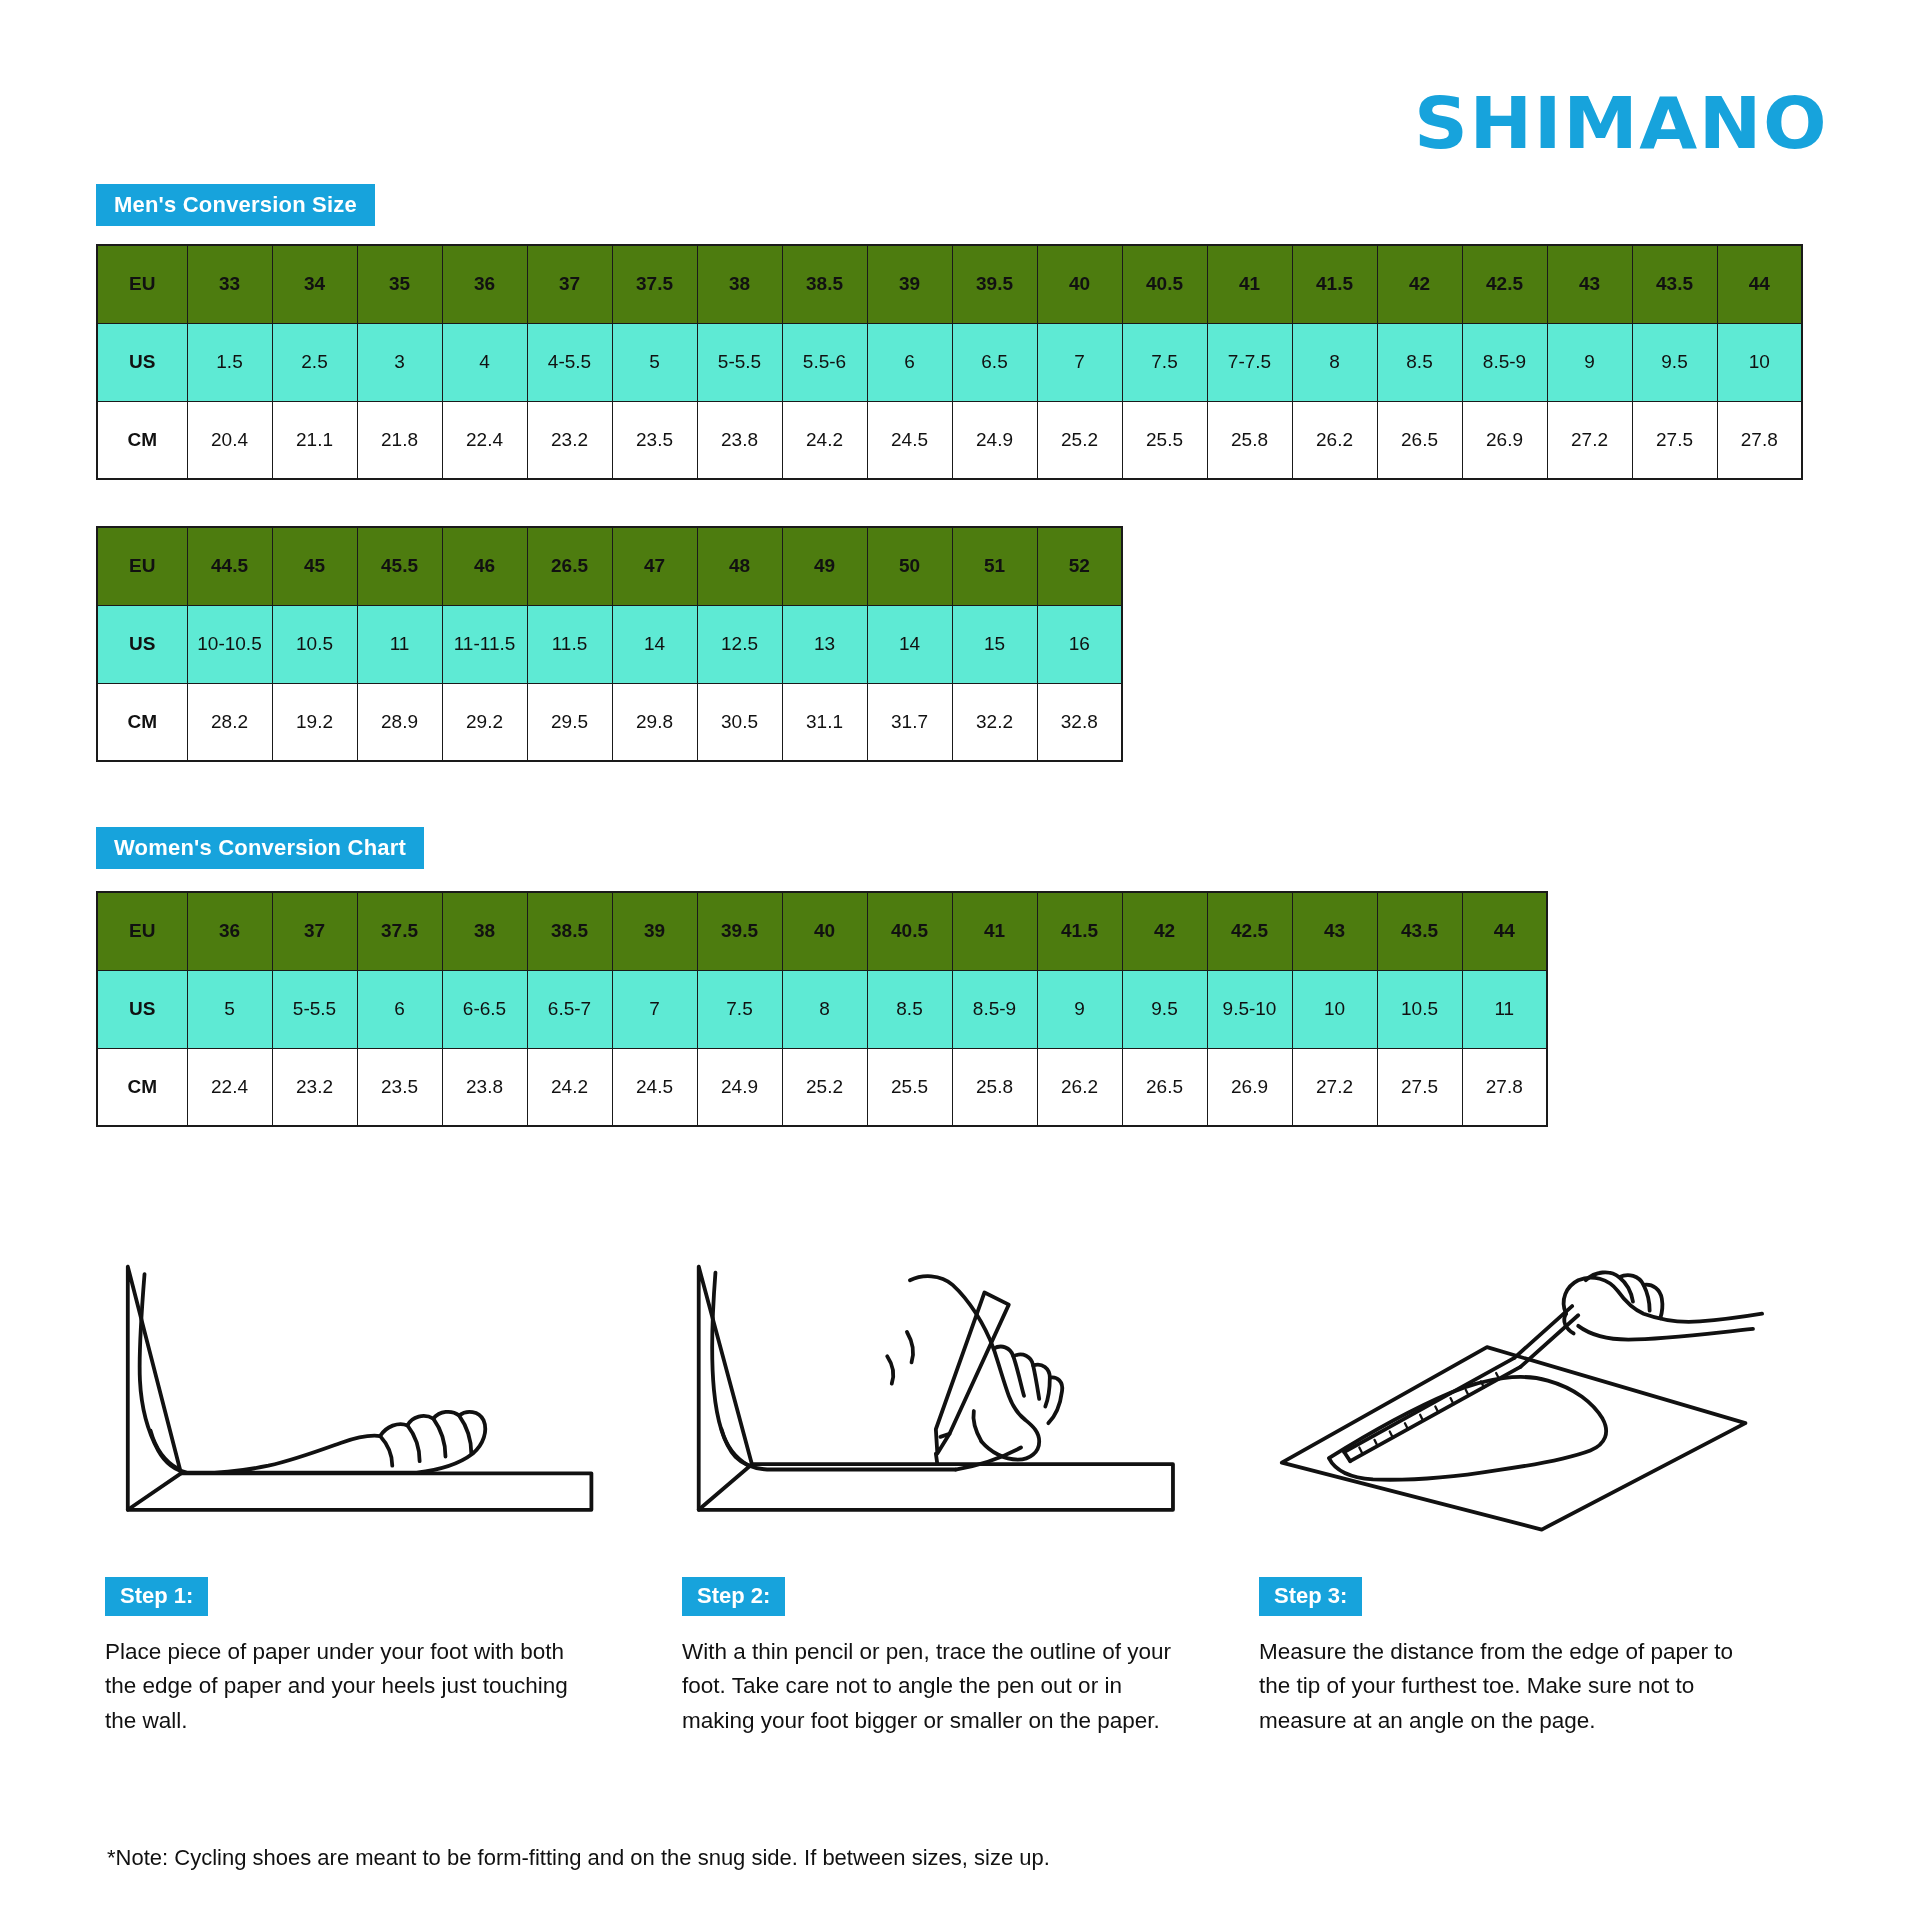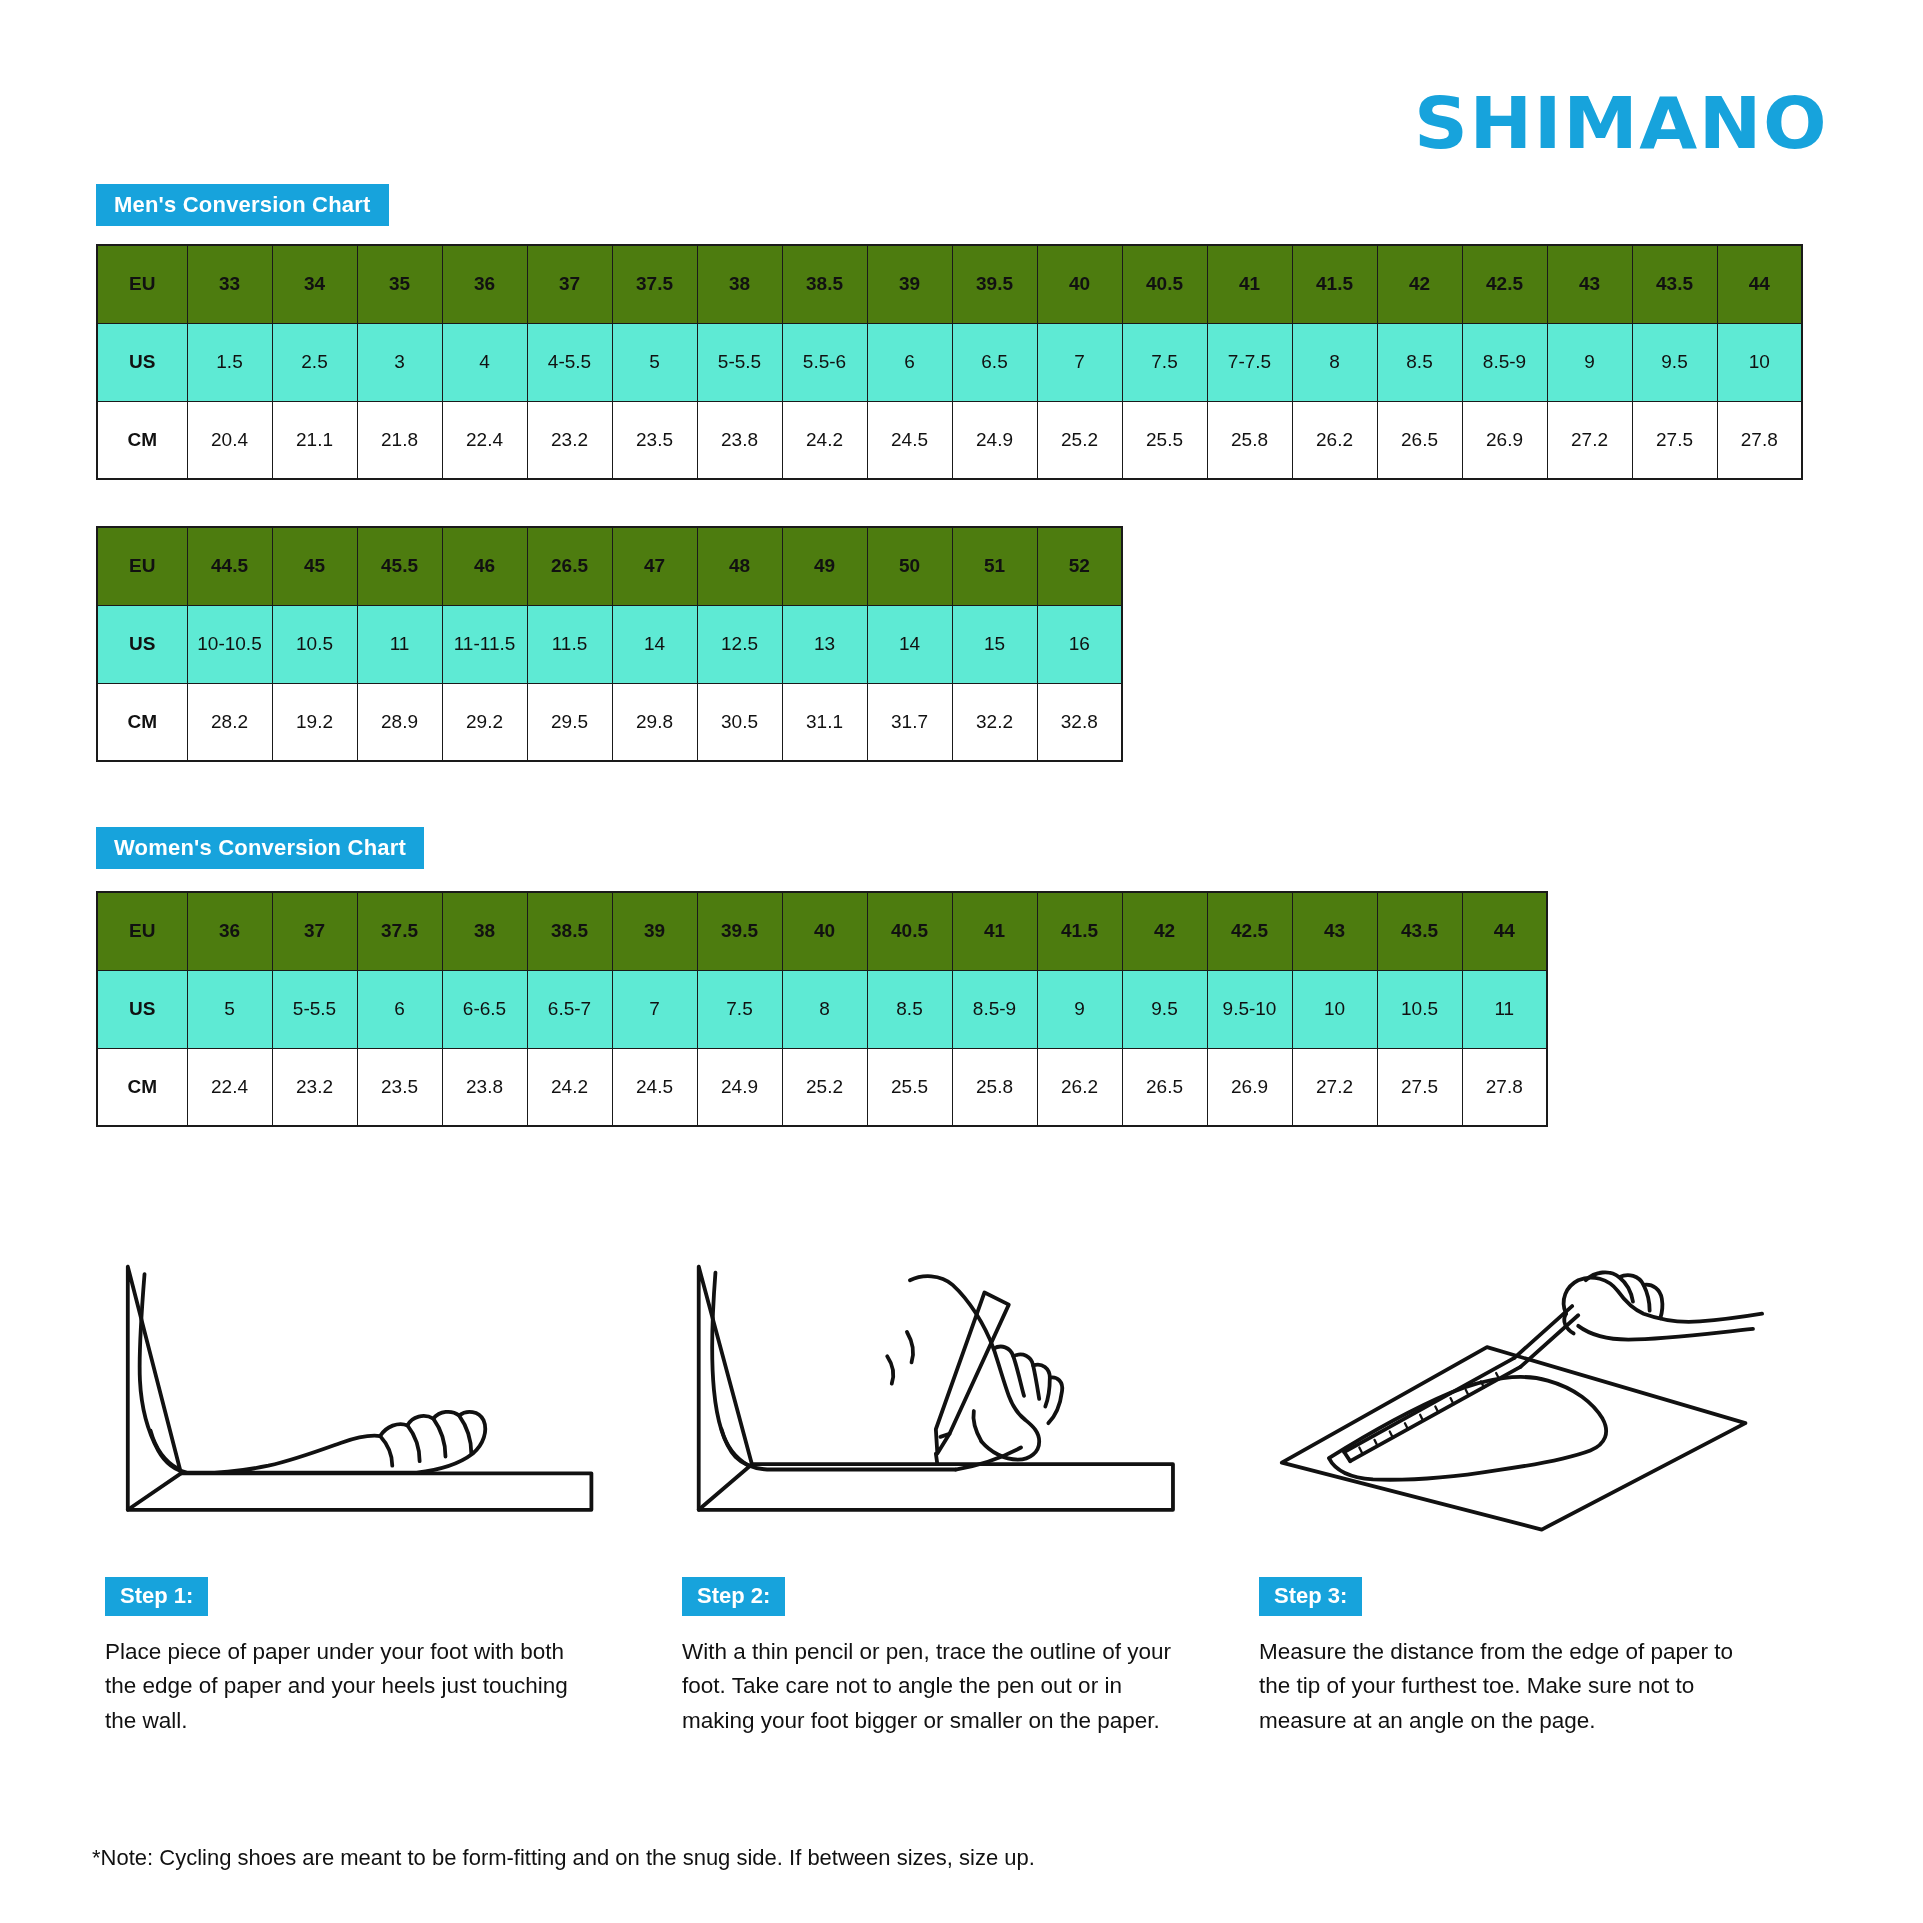--- a/index.html
+++ b/index.html
@@ -102,35 +102,35 @@
   .step-text {
     margin-top: 19.5px;
     font-size: 22.5px;
     line-height: 1.52;
     color: #111;
     max-width: 496px;
   }
 
   .note {
     position: absolute;
-    left: 92px;
+    left: 107px;
     top: 1845px;
     font-size: 22px;
     color: #111;
   }
 </style>
 </head>
 <body>
 
 <div class="page">
 
   <div class="brand">SHIMANO</div>
 
   <div class="banner-wrap sec-men-title">
-    <span class="banner">Men's Conversion Chart</span>
+    <span class="banner">Men's Conversion Size</span>
   </div>
 
   <table class="conv tbl-men-1" id="tbl-men-1">
       <colgroup>
         <col class="labelcol">
         <col style="width: 85px;">
         <col style="width: 85px;">
         <col style="width: 85px;">
         <col style="width: 85px;">
         <col style="width: 85px;">

